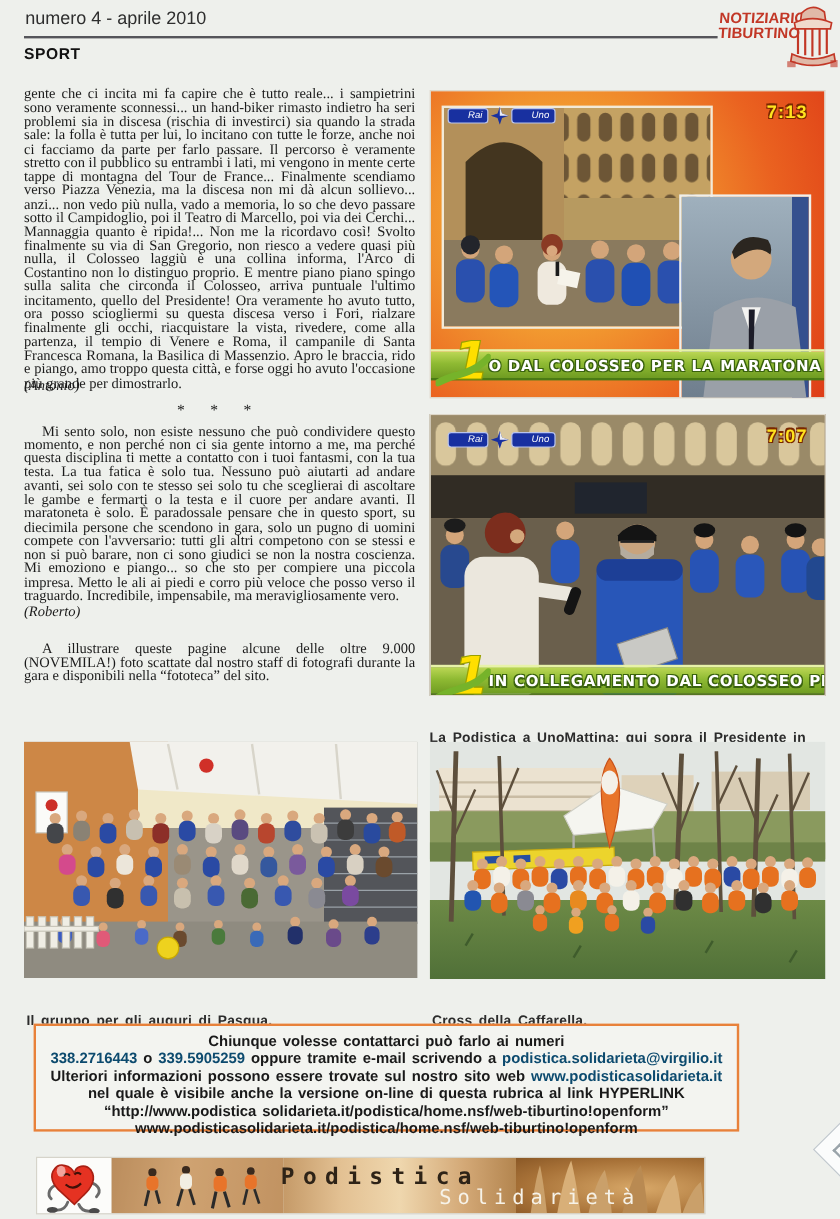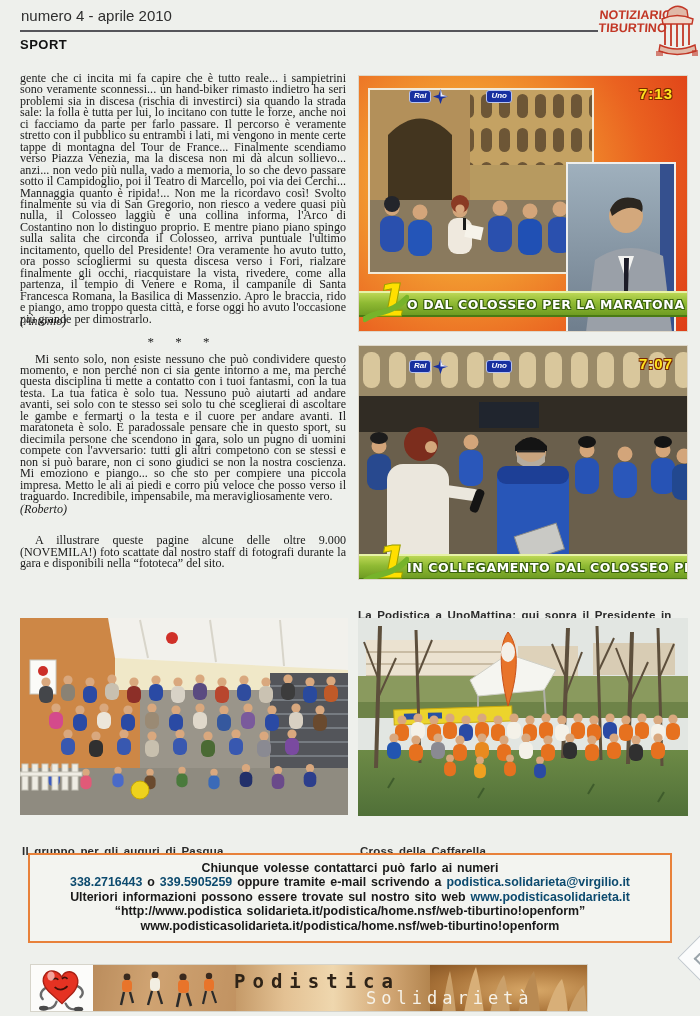--- a/index.html
+++ b/index.html
@@ -24,38 +24,38 @@
   
   .cap{position:absolute;font-size:11.5px;font-weight:bold;color:#2b2b2b;letter-spacing:.2px;word-spacing:2px;margin-top:23px;}
   
   .tv{position:absolute;left:358px;width:330px;overflow:hidden;border:1px solid #ded8ca;box-sizing:border-box;}
   .tv1{top:75px;height:257px;background:radial-gradient(circle at 32% 42%,#f8ca3e 0%,#f29a30 34%,#ea6220 68%,#de3d17 100%);}
   .tv2{top:345px;height:235px;background:#8d7f63;}
   .tv2 > svg{position:absolute;left:0;top:0;}
   .mainphoto{position:absolute;left:9px;top:12px;width:222px;height:182px;border:2px solid #f2ead8;z-index:2;overflow:hidden;}
   .inset{position:absolute;left:207px;top:86px;width:106px;height:168px;border:2px solid #efefec;z-index:3;overflow:hidden;}
   .rai{position:absolute;left:14px;top:13px;display:flex;align-items:center;gap:2px;z-index:8;}
-  .rai .tag{background:#1830a0;color:#fff;font-size:8px;font-weight:bold;font-style:italic;
-            padding:1px 4px 2px 4px;border-radius:3px;border:1px solid #b8c4ee;line-height:8px;margin-left:36px;}
+  .rai .tag{background:#1830a0;color:#fff;font-size:8px;font-weight:normal;font-style:italic;
+            padding:1px 4px 2px 16px;border-radius:3px;border:1px solid #b8c4ee;line-height:8px;}
   .clock{position:absolute;right:14px;top:9px;font-size:15px;font-weight:bold;color:#ffe31e;letter-spacing:1px;z-index:8;
          text-shadow:1px 1px 0 #7a2800,-1px 1px 0 #7a2800,1px -1px 0 #7a2800,-1px -1px 0 #7a2800;}
   .ticker{position:absolute;left:0;right:0;height:22px;z-index:5;display:flex;align-items:center;
           background:linear-gradient(180deg,#bcd755 0%,#8fba33 45%,#6f9c22 100%);
           border-top:2px solid #e7f2a8;border-bottom:2px solid #4a7a14;}
   .tv1 .ticker{top:215px;} .tv2 .ticker{top:208px;}
   .ticker-text{white-space:nowrap;overflow:hidden;color:#fff;font-weight:bold;font-size:12.5px;letter-spacing:.6px;
           font-family:"DejaVu Sans",sans-serif;padding-left:48px;
           text-shadow:1px 1px 0 #39610e,-1px 1px 0 #39610e,1px -1px 0 #39610e,-1px -1px 0 #39610e;}
   .onelogo{position:absolute;left:4px;z-index:7;}
   .tv1 .onelogo{top:196px;} .tv2 .onelogo{top:188px;}
   
   .photoL{position:absolute;left:20px;top:618px;width:328px;height:197px;overflow:hidden;}
   .photoR{position:absolute;left:358px;top:618px;width:330px;height:198px;overflow:hidden;}
   
-  .footer-box{position:absolute;left:28px;top:853px;width:644px;height:90px;box-sizing:border-box;
+  .footer-box{position:absolute;left:28px;top:853px;width:588px;height:90px;box-sizing:border-box;
               border:2px solid #e8813a;background:#f3f4f0;text-align:center;padding-top:6px;}
   .fl{font-size:12.4px;font-weight:bold;line-height:14.4px;color:#191919;word-spacing:1.5px;}
   .fl .o{color:#0c4a6e;}
   
   .navd{position:absolute;left:684px;top:942px;width:30px;height:30px;transform:rotate(45deg);
         background:#fbfcfc;border:1px solid #c2c9ce;z-index:9;}
   .navd .chev{position:absolute;left:11px;top:10px;width:8px;height:8px;transform:rotate(0deg);
         border-left:2px solid #9aa4aa;border-bottom:2px solid #9aa4aa;}
   
   .banner{position:absolute;left:30px;top:964px;width:558px;height:48px;display:flex;
@@ -429,20 +429,21 @@
           <line x1="300" y1="184" x2="306" y2="174"></line>
       </g>
     </svg>
   </div>
   <div class="cap" style="left:360px;top:822px;width:330px">Cross della Caffarella.</div>
 
   <div class="footer-box">
     <div class="fl"><span>Chiunque volesse contattarci può farlo ai numeri</span></div>
     <div class="fl"><span class="o">338.2716443</span><span> o </span><span class="o">339.5905259</span><span> oppure tramite e-mail scrivendo a </span><span class="o">podistica.solidarieta@virgilio.it</span></div>
     <div class="fl"><span>Ulteriori informazioni possono essere trovate sul nostro sito web </span><span class="o">www.podisticasolidarieta.it</span></div>
+    <div class="fl"><span>nel quale è visibile anche la versione on-line di questa rubrica al link HYPERLINK</span></div>
     <div class="fl o"><span>“http://www.podistica solidarieta.it/podistica/home.nsf/web-tiburtino!openform”</span></div>
     <div class="fl o"><span>www.podisticasolidarieta.it/podistica/home.nsf/web-tiburtino!openform</span></div>
   </div>
 
   <div class="navd">
     <span class="chev"></span>
   </div>
 
   <div class="banner">
     <div class="b-heart">

